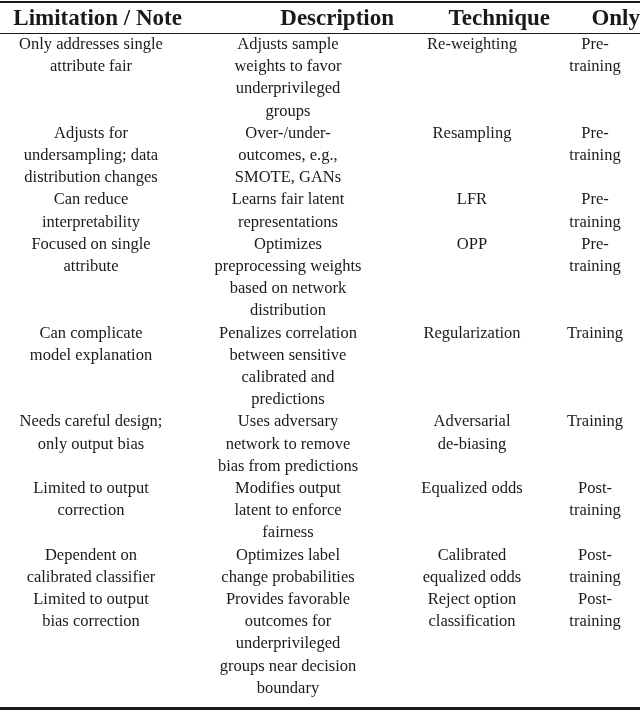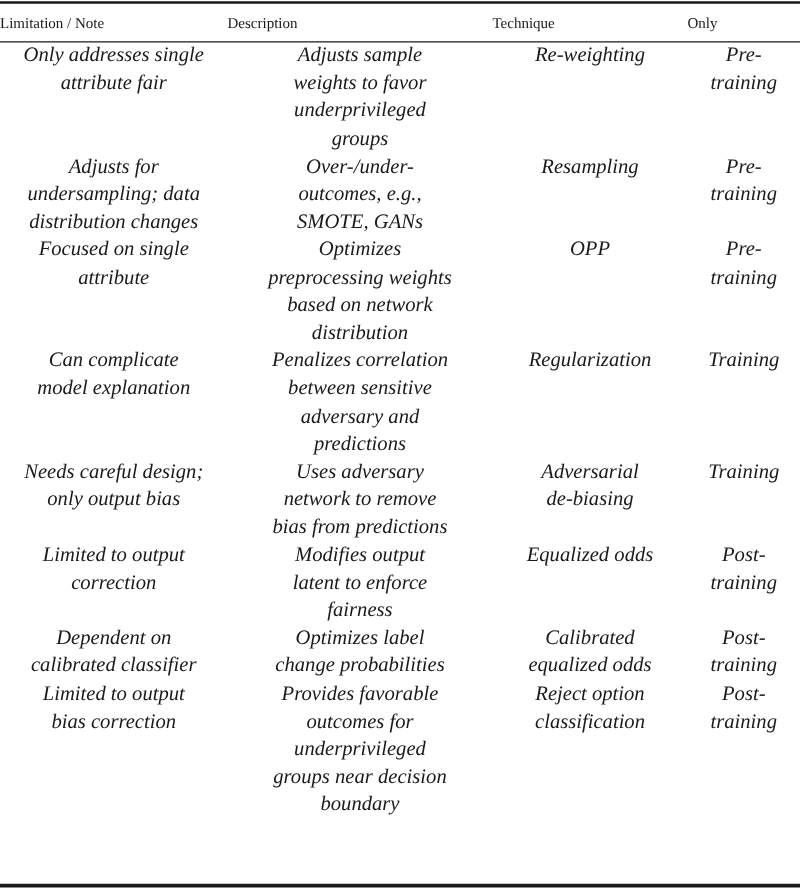--- a/index.html
+++ b/index.html
@@ -4,22 +4,22 @@
 <style>
   html, body { margin: 0; padding: 0; background: #ffffff; }
   body { width: 640px; height: 711px; overflow: hidden; position: relative;
          font-family: "DejaVu Serif", "Liberation Serif", serif; color: #1a1a1a; }
   .rule { position: absolute; left: 0; width: 640px; background: #1a1a1a; }
   .rule.top { top: 1px; height: 2px; }
   .rule.mid { top: 33px; height: 1px; }
   .rule.bot { top: 707px; height: 3px; }
   table { position: absolute; left: 0; top: 3px; width: 640px; border-collapse: collapse;
           table-layout: fixed; font-family: "Liberation Serif", serif; font-size: 16.5px; }
-  th { font-weight: normal; height: 30px; padding: 0; text-align: left; vertical-align: middle; font-size: 12px; }
-  td { padding: 0; text-align: center; vertical-align: top; line-height: 22.2px; font-style: italic; }
+  th { font-weight: bold; height: 30px; padding: 0; text-align: right; vertical-align: middle; font-size: 23px; }
+  td { padding: 0; text-align: center; vertical-align: top; line-height: 22.2px; }
   col.c1 { width: 182px; } col.c2 { width: 212px; } col.c3 { width: 156px; } col.c4 { width: 90px; }
   .cell-lines span { display: block; white-space: nowrap; }
 </style>
 </head>
 <body>
 
 <div class="rule top"></div>
 <div class="rule mid"></div>
 <div class="rule bot"></div>
 
@@ -72,20 +72,37 @@
         <td class="cell-lines">
           <span>Resampling</span>
         </td>
         <td class="cell-lines">
           <span>Pre-</span>
           <span>training</span>
         </td>
       </tr>
       <tr>
         <td class="cell-lines">
+          <span>Can reduce</span>
+          <span>interpretability</span>
+        </td>
+        <td class="cell-lines">
+          <span>Learns fair latent</span>
+          <span>representations</span>
+        </td>
+        <td class="cell-lines">
+          <span>LFR</span>
+        </td>
+        <td class="cell-lines">
+          <span>Pre-</span>
+          <span>training</span>
+        </td>
+      </tr>
+      <tr>
+        <td class="cell-lines">
           <span>Focused on single</span>
           <span>attribute</span>
         </td>
         <td class="cell-lines">
           <span>Optimizes</span>
           <span>preprocessing weights</span>
           <span>based on network</span>
           <span>distribution</span>
         </td>
         <td class="cell-lines">
@@ -97,21 +114,21 @@
         </td>
       </tr>
       <tr>
         <td class="cell-lines">
           <span>Can complicate</span>
           <span>model explanation</span>
         </td>
         <td class="cell-lines">
           <span>Penalizes correlation</span>
           <span>between sensitive</span>
-          <span>adversary and</span>
+          <span>calibrated and</span>
           <span>predictions</span>
         </td>
         <td class="cell-lines">
           <span>Regularization</span>
         </td>
         <td class="cell-lines">
           <span>Training</span>
         </td>
       </tr>
       <tr>

